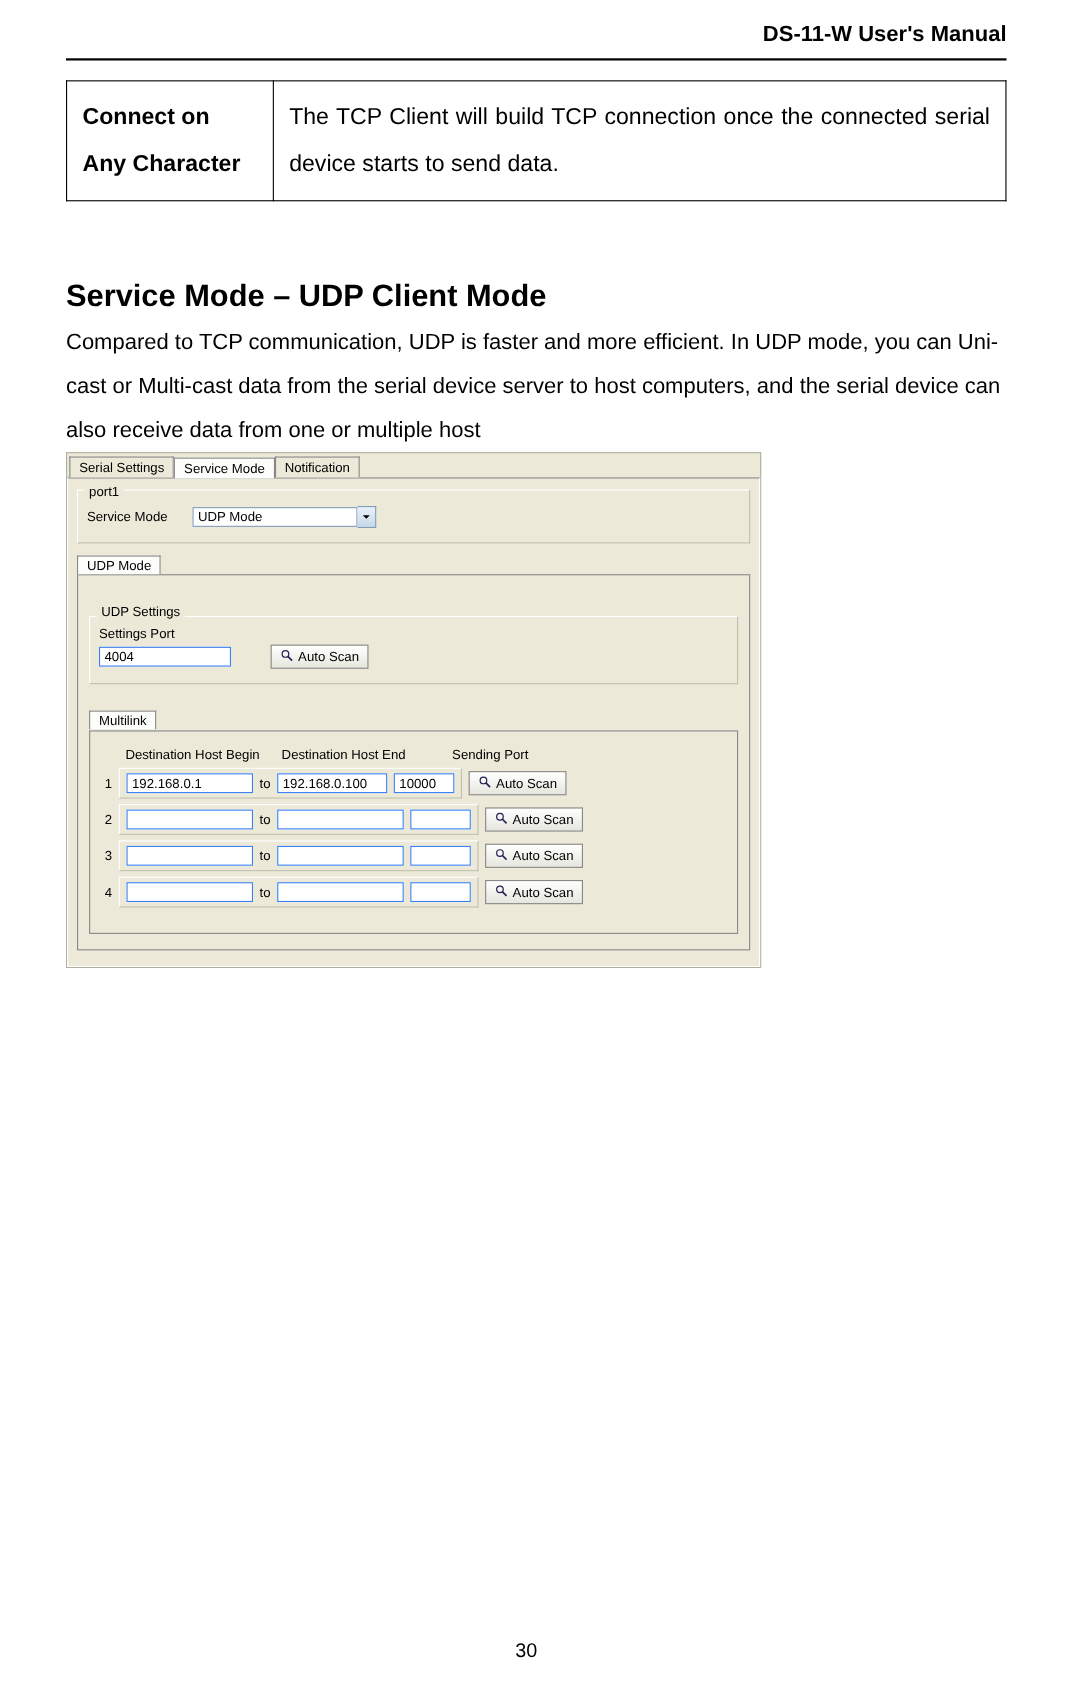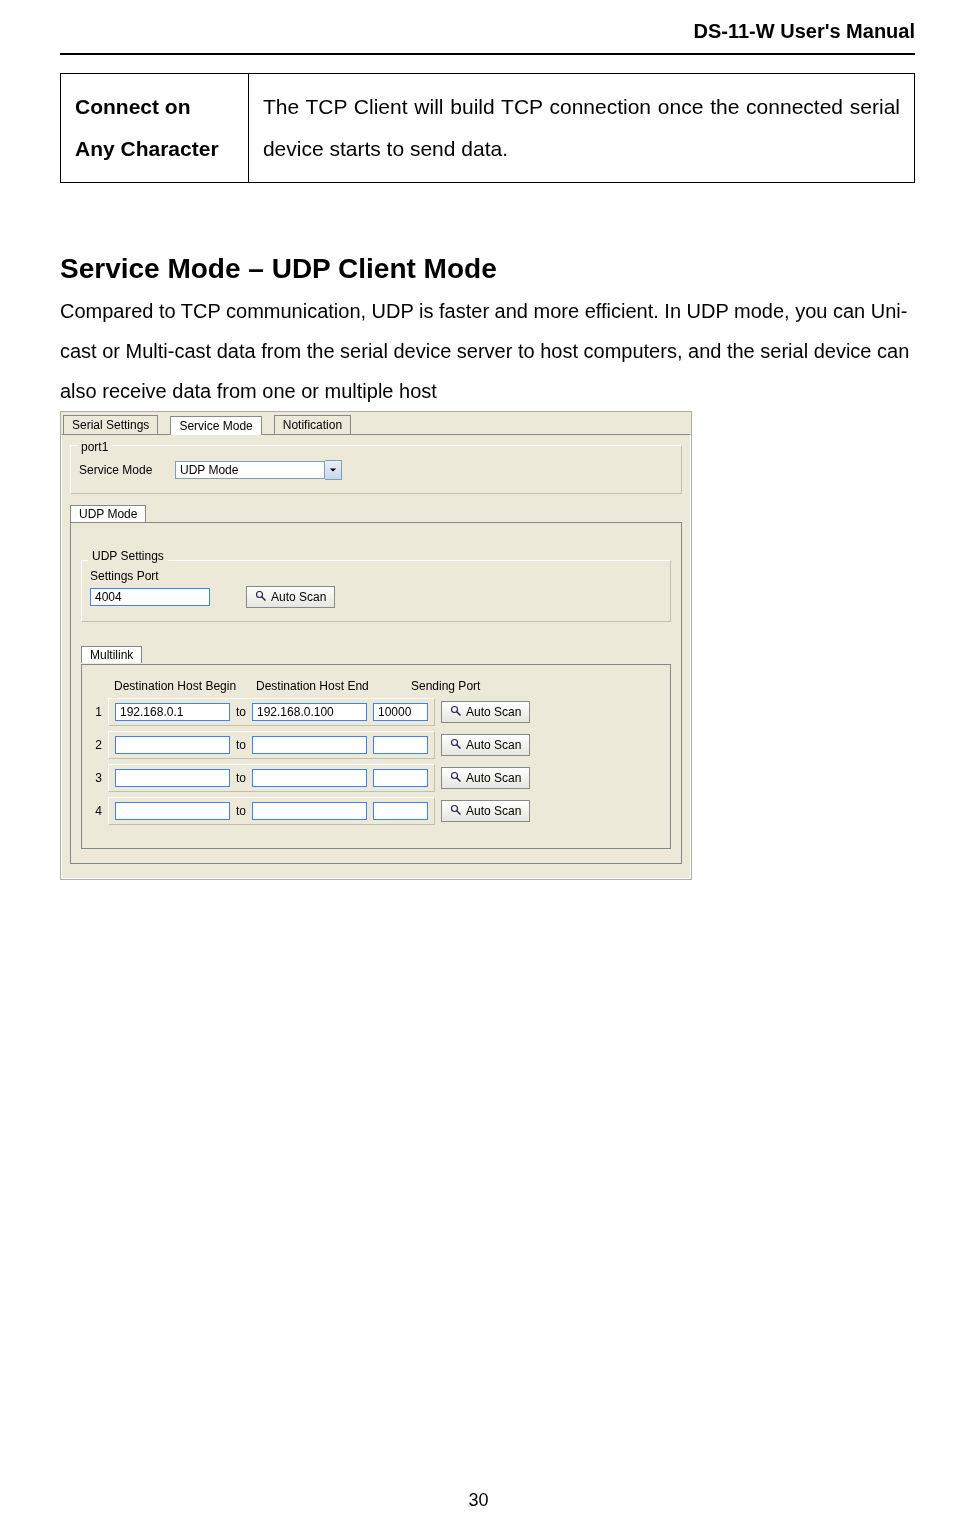--- a/index.html
+++ b/index.html
@@ -8,21 +8,21 @@
   .header-rule{border:0;border-top:2px solid #000;margin:0 0 18px 0;}
   table.info{border-collapse:collapse;width:100%;}
   table.info td{border:1px solid #000;padding:12px 14px;font-size:21px;line-height:2;vertical-align:top;}
   td.label{font-weight:bold;width:22%;}
   td.desc{text-align:justify;}
   .section-title{font-weight:bold;font-size:28px;margin-top:70px;margin-bottom:6px;}
   .body-text{font-size:20px;line-height:2;}
   
   .ui{width:630px;border:1px solid #b0b0a0;background:#ece9d8;font-family:Tahoma,Arial,sans-serif;font-size:12px;color:#000;}
   .tab-strip{display:flex;align-items:flex-end;height:22px;padding-left:2px;}
-  .tab{border:1px solid #888;border-bottom:none;padding:2px 8px;background:#ece9d8;font-size:12px;margin-right:12px;}
+  .tab{border:1px solid #888;border-bottom:none;padding:2px 8px;background:#ece9d8;font-size:12px;margin-right:0;}
   .tab.active{background:#fdfdfb;position:relative;top:1px;font-weight:normal;}
   .tab-body{border:1px solid #fff;border-top:1px solid #888;background:#ece9d8;padding:6px 8px 14px 8px;}
   .groupbox{border:1px solid #c0c0b0;border-top:1px solid #fff;border-left:1px solid #fff;margin:4px 0 8px 0;padding:4px 8px 10px 8px;position:relative;}
   .group-title{position:relative;top:-12px;left:-2px;background:#ece9d8;display:inline-block;padding:0 4px;font-size:12px;}
   .row{display:flex;align-items:center;gap:6px;margin:3px 0;}
   .lbl{font-size:12px;}
   .combo{display:flex;align-items:center;}
   .combo-input{width:150px;height:18px;border:1px solid #7f9db9;background:#fff;padding:1px 4px;font-size:12px;box-sizing:border-box;}
   .combo-btn{width:16px;height:18px;border:1px solid #7f9db9;border-left:none;background:linear-gradient(#e8f0f8,#c7d8ea);display:flex;align-items:center;justify-content:center;}
   .combo-btn svg{width:8px;height:8px;}
@@ -115,21 +115,21 @@
             <div class="mh mh1">Destination Host Begin</div>
             <div class="mh mh2">Destination Host End</div>
             <div class="mh mh3">Sending Port</div>
           </div>
 
           <div class="ml-row">
             <div class="ml-num">1</div>
             <div class="ml-grp">
               <input class="txt" style="width: 115px;" value="192.168.0.1">
               <span class="to">to</span>
-              <input class="txt" style="width: 115px;" value="192.168.0.100">
+              <input class="txt" style="width: 100px;" value="192.168.0.100">
               <input class="txt" style="width: 55px;" value="10000">
             </div>
             <button class="btn">
               <span><svg viewBox="0 0 16 16">
                     <circle cx="6" cy="6" r="4" fill="none" stroke="#225" stroke-width="1.5"></circle>
                     <line x1="9" y1="9" x2="14" y2="14" stroke="#225" stroke-width="2"></line>
                   </svg></span>
               <span>Auto Scan</span>
             </button>
           </div>

